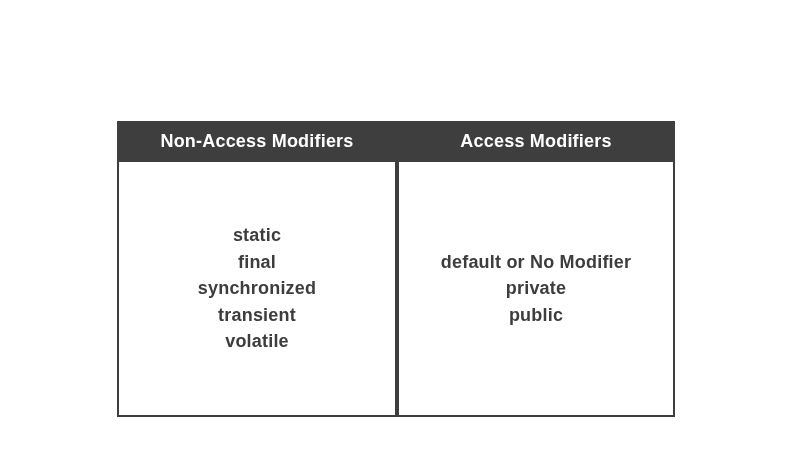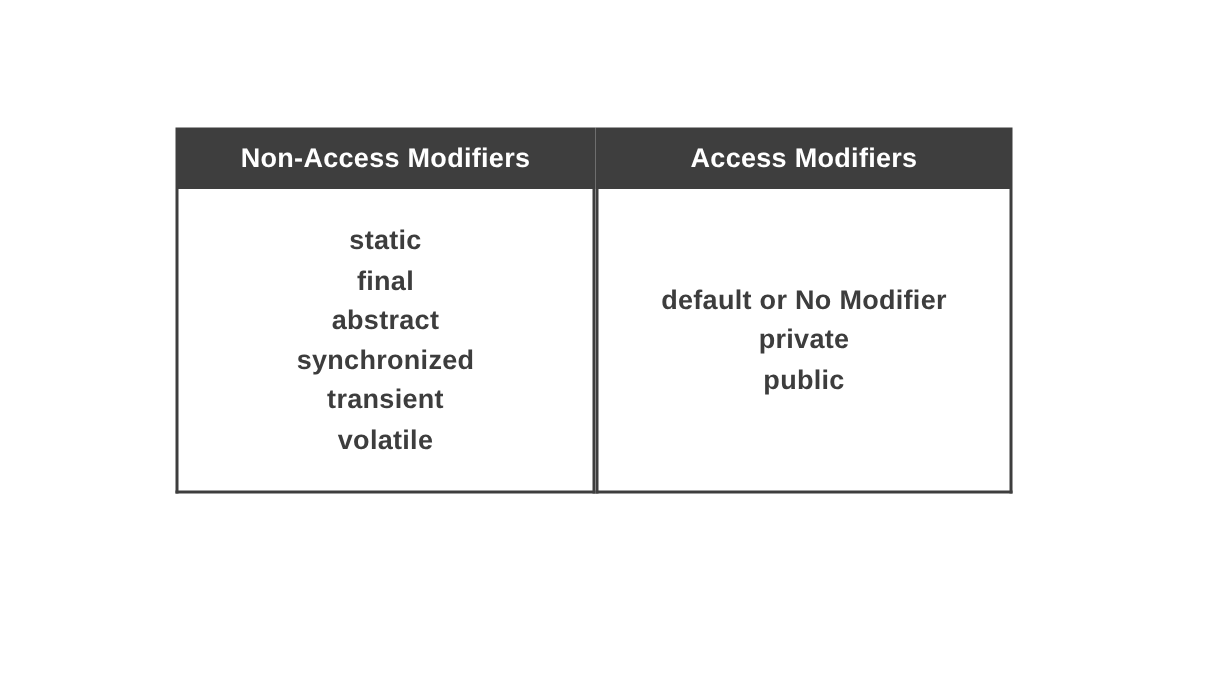--- a/index.html
+++ b/index.html
@@ -25,23 +25,24 @@
   .card-header {
     height: 41px;
     background: #3e3e3e;
     color: #ffffff;
     display: flex;
     align-items: center;
     justify-content: center;
     font-size: 18px;
     font-weight: bold;
     letter-spacing: 0.2px;
+    margin-top: 36px;
   }
   .card-body {
-    height: 203px;
+    height: 255px;
     box-sizing: border-box;
     background: #ffffff;
     border: 2px solid #3e3e3e;
     border-top: none;
     display: flex;
     flex-direction: column;
     align-items: center;
     justify-content: center;
   }
   .modifier-item {
@@ -55,21 +56,20 @@
   }
 </style>
 </head>
 <body>
 
 <div class="card card-left">
   <div class="card-header">Non-Access Modifiers</div>
   <div class="card-body">
     <div class="modifier-item">static</div>
     <div class="modifier-item">final</div>
-    <div class="modifier-item">abstract</div>
     <div class="modifier-item">synchronized</div>
     <div class="modifier-item">transient</div>
     <div class="modifier-item">volatile</div>
   </div>
 </div>
 
 <div class="card card-right">
   <div class="card-header">Access Modifiers</div>
   <div class="card-body">
     <div class="modifier-item">default or No Modifier</div>

